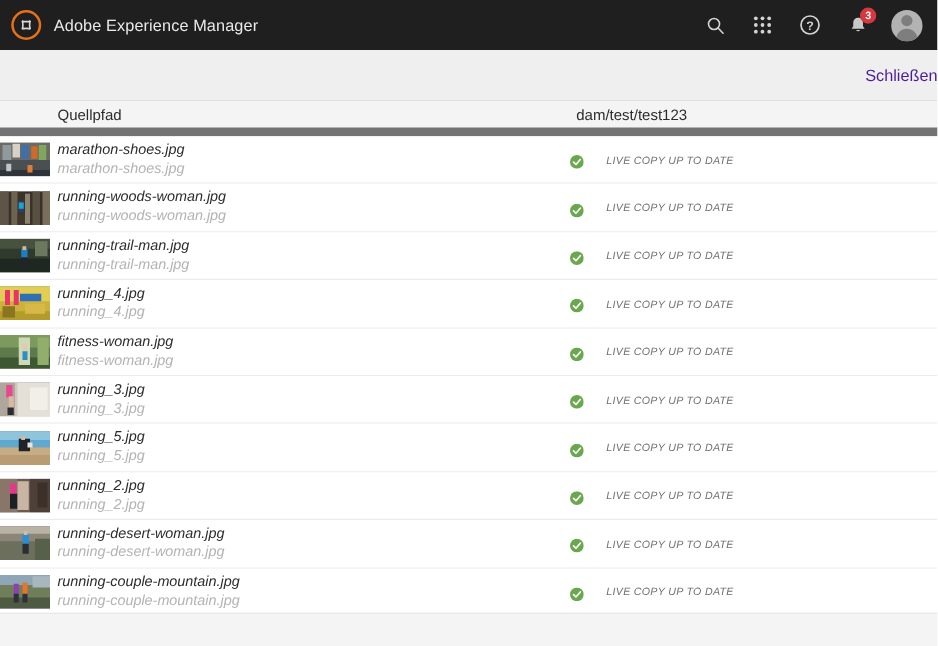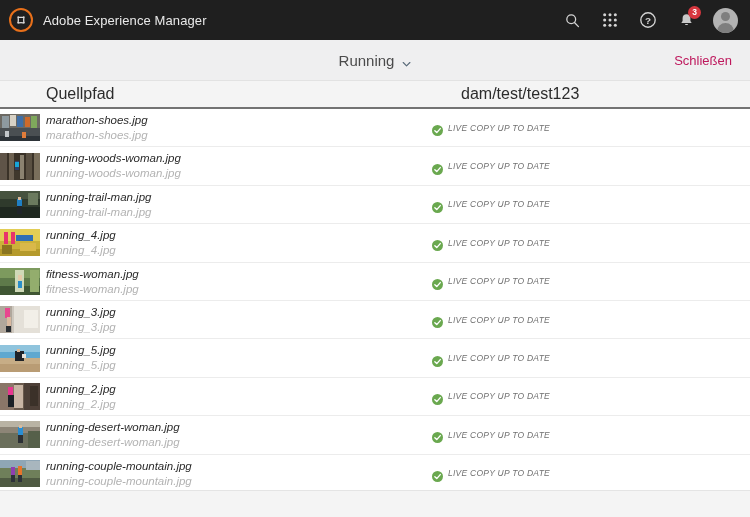--- a/index.html
+++ b/index.html
@@ -124,35 +124,34 @@
   .ab-selector-label {
     font-size: 15px;
     color: #4b4b4b;
   }
   .chev {
     width: 10px; height: 10px;
     display: block;
   }
   .ab-close {
     margin-left: auto;
-    margin-right: 18px;
     font-size: 13px;
-    color: #be185d;
+    color: #4c1d95;
     cursor: pointer;
   }
 
   
   .colheader {
     height: 28px;
     flex: 0 0 28px;
     background: #f4f4f4;
-    border-bottom: 2px solid #737373;
-    display: flex;
-    align-items: center;
-    font-size: 16px;
+    border-bottom: 7px solid #737373;
+    display: flex;
+    align-items: center;
+    font-size: 12px;
     color: #2c2c2c;
     position: relative;
   }
   .ch-source { position: absolute; left: 46px; }
   .ch-target { position: absolute; left: 430px; margin-left: 31px; }
 
   
   .tablebody {
     flex: 1 1 auto;
     background: #fff;
@@ -189,24 +188,24 @@
     font-size: 11.5px;
     color: #2b2b2b;
   }
   .name-secondary {
     font-size: 11.5px;
     color: #b3b3b3;
     margin-top: 1px;
   }
   .statuscell {
     position: absolute;
-    left: 432px;
-    display: flex;
-    align-items: center;
-    gap: 5px;
+    left: 456px;
+    display: flex;
+    align-items: center;
+    gap: 18px;
   }
   .status-dot {
     width: 11px; height: 11px;
     flex: 0 0 11px;
     display: block;
   }
   .status-text {
     font-size: 8.5px;
     letter-spacing: 0.25px;
     color: #707070;
@@ -278,28 +277,20 @@
 
       <span class="avatar">
         <span class="av-head"></span>
         <span class="av-body"></span>
       </span>
 
     </div>
   </div>
 
   <div class="actionbar">
-    <div class="ab-selector">
-      <span class="ab-selector-label">Running</span>
-      <span class="chev">
-        <svg viewBox="0 0 12 12" width="10" height="10" aria-hidden="true">
-          <polyline points="2,4.2 6,8.2 10,4.2" fill="none" stroke="#5a6b7a" stroke-width="1.4" stroke-linecap="round" stroke-linejoin="round"></polyline>
-        </svg>
-      </span>
-    </div>
     <div class="ab-close">Schließen</div>
   </div>
 
   <div class="colheader">
     <span class="ch-source">Quellpfad</span>
     <span class="ch-target">dam/test/test123</span>
   </div>
 
   <div class="tablebody" id="table-body">
       <div class="row">

